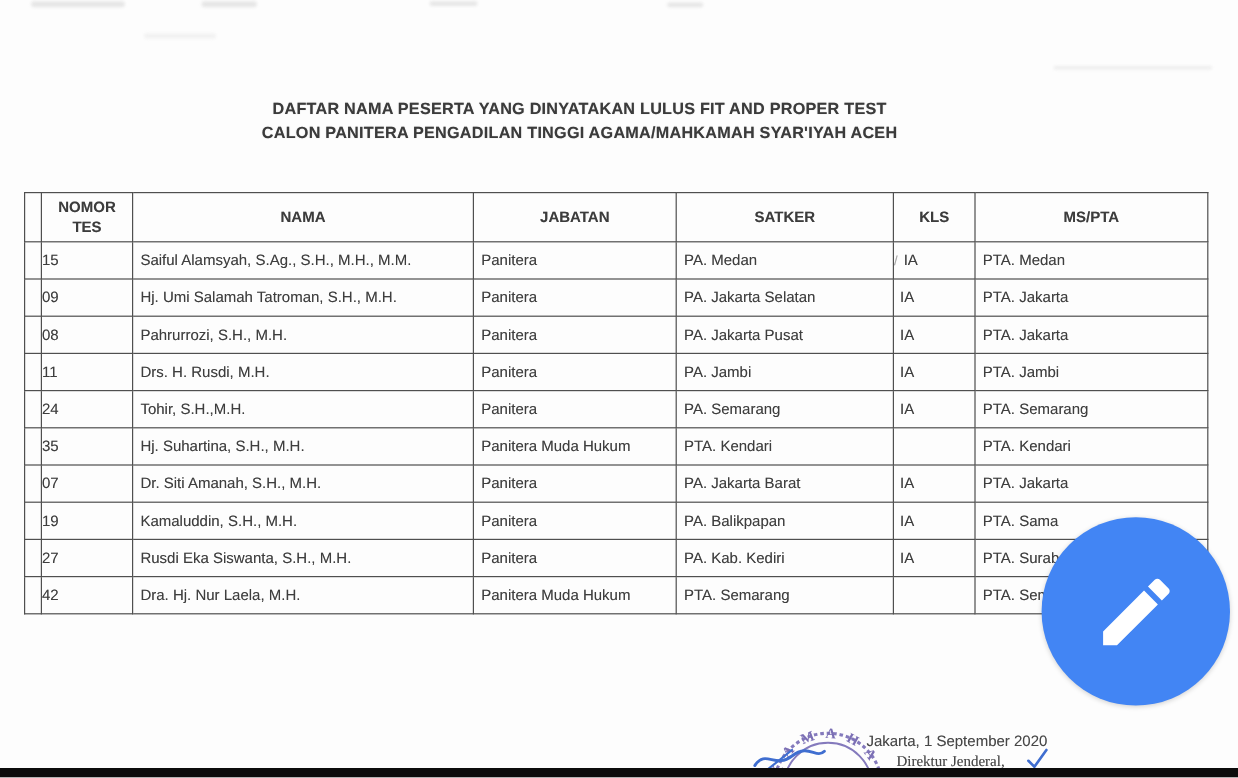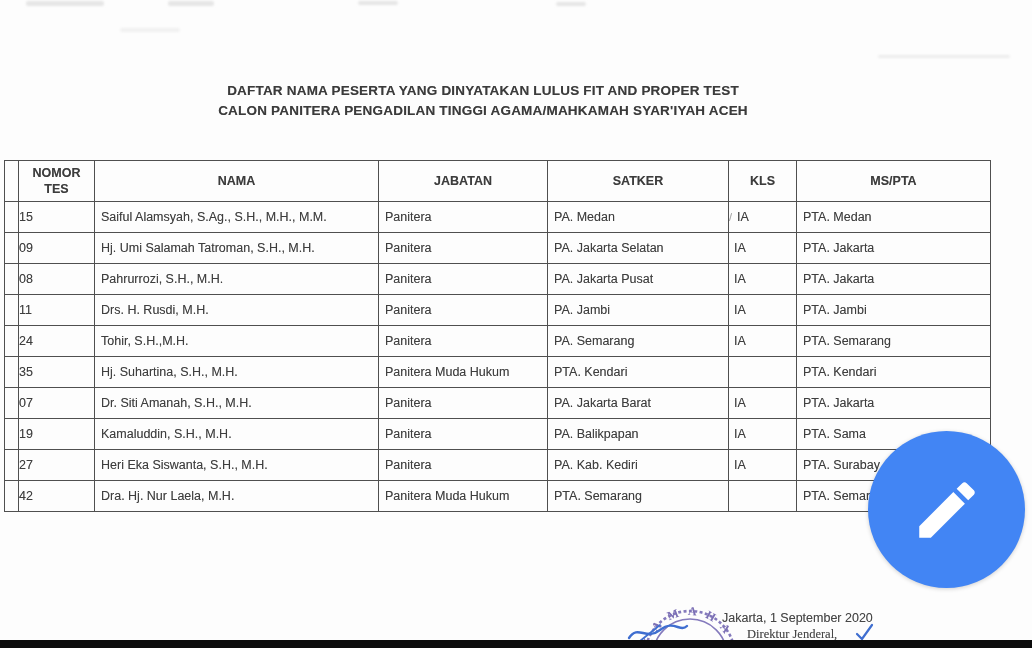--- a/index.html
+++ b/index.html
@@ -19,21 +19,21 @@
   .a6{top:28px;left:120px;width:60px;height:4px;background:#f1f1f1;}
 
   .title{
     position:absolute;top:81px;left:0;width:966px;text-align:center;
     font-size:13.5px;font-weight:bold;color:#3b3b3b;line-height:20px;
     letter-spacing:.2px;
     text-shadow:0 0 .6px rgba(70,70,70,.5);
   }
 
   table.doc-table{
-    position:absolute;top:160px;left:4px;border-collapse:collapse;table-layout:fixed;border-radius:26px;
+    position:absolute;top:160px;left:20px;border-collapse:collapse;table-layout:fixed;border-radius:26px;
   }
   .doc-table th,.doc-table td{
     border:1.5px solid #4f4f4f;
     overflow:hidden;white-space:nowrap;
     text-shadow:0 0 .5px rgba(70,70,70,.45);
   }
   .doc-table th{
     font-size:12.5px;font-weight:bold;color:#3c3c3c;height:40px;
     text-align:center;padding:0 4px;white-space:normal;line-height:16px;
   }
@@ -174,21 +174,21 @@
       <td class="center">19</td>
       <td>Kamaluddin, S.H., M.H.</td>
       <td>Panitera</td>
       <td>PA. Balikpapan</td>
       <td class="center"><span class="faint"></span><span>IA</span></td>
       <td>PTA. Sama</td>
     </tr>
         <tr>
       <td></td>
       <td class="center">27</td>
-      <td>Heri Eka Siswanta, S.H., M.H.</td>
+      <td>Rusdi Eka Siswanta, S.H., M.H.</td>
       <td>Panitera</td>
       <td>PA. Kab. Kediri</td>
       <td class="center"><span class="faint"></span><span>IA</span></td>
       <td>PTA. Surabay</td>
     </tr>
         <tr>
       <td></td>
       <td class="center">42</td>
       <td>Dra. Hj. Nur Laela, M.H.</td>
       <td>Panitera Muda Hukum</td>

